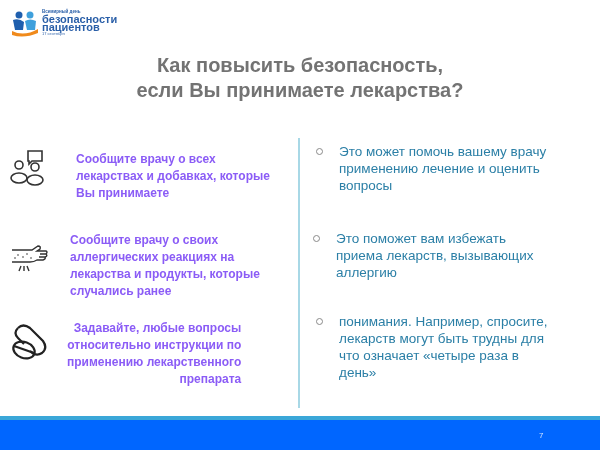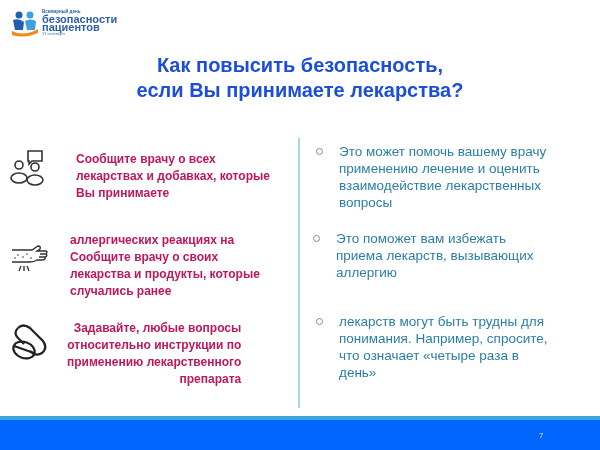--- a/index.html
+++ b/index.html
@@ -10,28 +10,28 @@
   }
   .logo { position: absolute; left: 10px; top: 8px; width: 110px; height: 32px; }
   .logo-figures { position: absolute; left: 0; top: 2px; width: 30px; height: 28px; }
   .logo-text { position: absolute; left: 32px; top: 2px; color: #2a5fa8; line-height: 1; }
   .logo-small { font-size: 4.5px; font-weight: bold; display: block; }
   .logo-big { font-size: 11px; font-weight: bold; display: block; line-height: 8px; }
   .logo-date { font-size: 4px; display: block; color: #2a5fa8; margin-top: 1px; }
 
   .title {
     position: absolute; left: 0; right: 0; top: 53px;
-    text-align: center; color: #1d4ed8; font-weight: bold;
+    text-align: center; color: #737373; font-weight: bold;
     font-size: 20px; line-height: 25px;
   }
 
   .left-item { position: absolute; left: 0; width: 290px; }
   .left-icon { position: absolute; left: 10px; width: 40px; height: 40px; }
   .left-text {
-    position: absolute; font-weight: bold; font-size: 12px; line-height: 17px; color: #be185d;
+    position: absolute; font-weight: bold; font-size: 12px; line-height: 17px; color: #8b5cf6;
   }
 
   .divider { position: absolute; left: 298px; top: 138px; width: 2px; height: 270px; background: #a8d8e6; }
 
   .right-item { position: absolute; left: 316px; width: 270px; color: #2b7fa6; font-size: 13.5px; line-height: 17px; }
   .bullet {
     position: absolute; left: 0; top: 5px; width: 5px; height: 5px;
     border: 1px solid #8a8a8a; border-radius: 50%;
   }
   .right-text { position: absolute; left: 23px; width: 250px; }
@@ -89,22 +89,22 @@
     </g>
     <g fill="#333">
       <circle cx="8" cy="19" r="0.8"></circle>
         <circle cx="13" cy="21" r="0.8"></circle>
         <circle cx="17" cy="18" r="0.8"></circle>
       <circle cx="21" cy="22" r="0.8"></circle>
         <circle cx="5" cy="22" r="0.8"></circle>
     </g>
   </svg>
   <div class="left-text" style="left:70px; top:0px;">
+    <div>Сообщите врачу о своих</div>
     <div>аллергических реакциях на</div>
-    <div>Сообщите врачу о своих</div>
     <div>лекарства и продукты, которые</div>
     <div>случались ранее</div>
   </div>
 </div>
 
 <div class="left-item" style="top:318px;">
   <svg class="left-icon" viewBox="0 0 40 40" style="top:4px;">
     <g fill="none" stroke="#222" stroke-width="2.2">
       <path d="M8 6 Q13 1 20 6 L33 19 Q38 26 32 31 Q26 35 20 29"></path>
       <path d="M8 6 Q3 11 8 16 L14 22"></path>
@@ -120,39 +120,38 @@
   </div>
 </div>
 
 <div class="divider"></div>
 
 <div class="right-item" style="top:143px;">
   <span class="bullet"></span>
   <div class="right-text">
     <div>Это  может помочь вашему врачу</div>
     <div>применению лечение и оценить</div>
-    <div>взаимодействие  лекарственных</div>
     <div>вопросы</div>
   </div>
 </div>
 
 <div class="right-item" style="top:230px; left:313px;">
   <span class="bullet"></span>
   <div class="right-text">
     <div>Это поможет вам избежать</div>
     <div>приема лекарств,  вызывающих</div>
     <div>аллергию</div>
   </div>
 </div>
 
 <div class="right-item" style="top:313px;">
   <span class="bullet"></span>
   <div class="right-text">
+    <div>понимания. Например, спросите,</div>
     <div>лекарств могут быть трудны для</div>
-    <div>понимания. Например, спросите,</div>
     <div>что означает «четыре раза в</div>
     <div>день»</div>
   </div>
 </div>
 
 <div class="footer-line"></div>
 <div class="footer"></div>
 <div class="page-num">7</div>
 
 </body></html>

